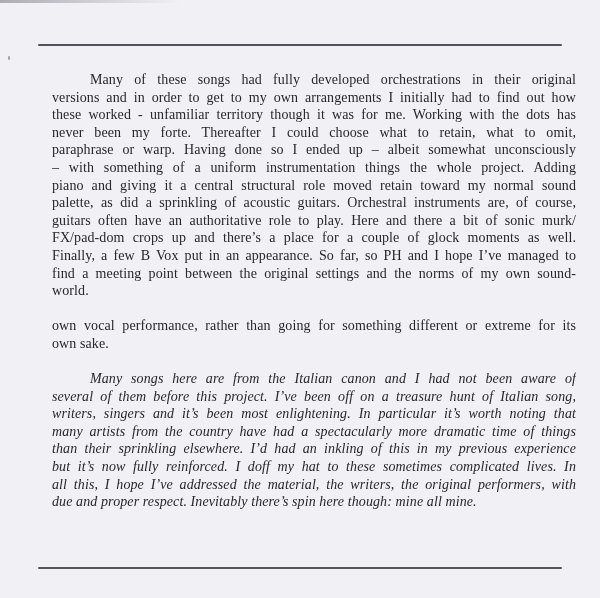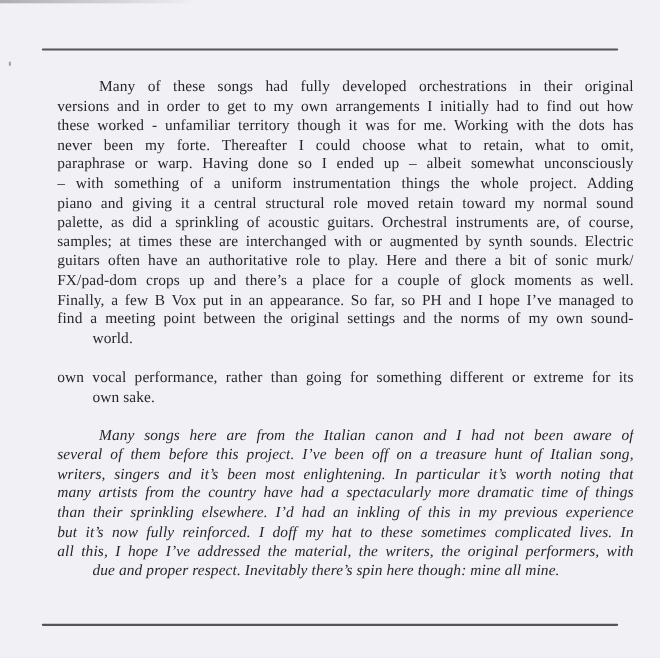--- a/index.html
+++ b/index.html
@@ -54,41 +54,39 @@
     height: 17.6px;
     overflow: hidden;
     text-align: justify;
     text-align-last: justify;
     white-space: normal;
   }
   .text-line.first-line { text-indent: 38px; }
   .text-line.last-line {
     text-align: right;
     text-align-last: left;
-    margin-left: 32px;
   }
 </style>
 </head>
 <body>
 
 <div class="page" style="background: rgb(241, 240, 244); color: rgb(38, 38, 43);">
   <div class="artifact-top-edge"></div>
   <div class="artifact-speck"></div>
   <div class="rule rule-top" style="background: rgb(83, 83, 90);"></div>
   <div class="text-block">
       <div class="para">
         <div class="text-line first-line">Many of these songs had fully developed orchestrations in their original</div>
         <div class="text-line">versions and in order to get to my own arrangements I initially had to find out how</div>
         <div class="text-line">these worked - unfamiliar territory though it was for me. Working with the dots has</div>
         <div class="text-line">never been my forte. Thereafter I could choose what to retain, what to omit,</div>
         <div class="text-line">paraphrase or warp. Having done so I ended up – albeit somewhat unconsciously</div>
         <div class="text-line">– with something of a uniform instrumentation things the whole project. Adding</div>
         <div class="text-line">piano and giving it a central structural role moved retain toward my normal sound</div>
         <div class="text-line">palette, as did a sprinkling of acoustic guitars. Orchestral instruments are, of course,</div>
-        <div class="text-line">samples; at times these are interchanged with or augmented by synth sounds. Electric</div>
         <div class="text-line">guitars often have an authoritative role to play. Here and there a bit of sonic murk/</div>
         <div class="text-line">FX/pad-dom crops up and there’s a place for a couple of glock moments as well.</div>
         <div class="text-line">Finally, a few B Vox put in an appearance. So far, so PH and I hope I’ve managed to</div>
         <div class="text-line">find a meeting point between the original settings and the norms of my own sound-</div>
         <div class="text-line last-line">world.</div>
       </div>
       <div class="para">
         <div class="text-line">own vocal performance, rather than going for something different or extreme for its</div>
         <div class="text-line last-line">own sake.</div>
       </div>

